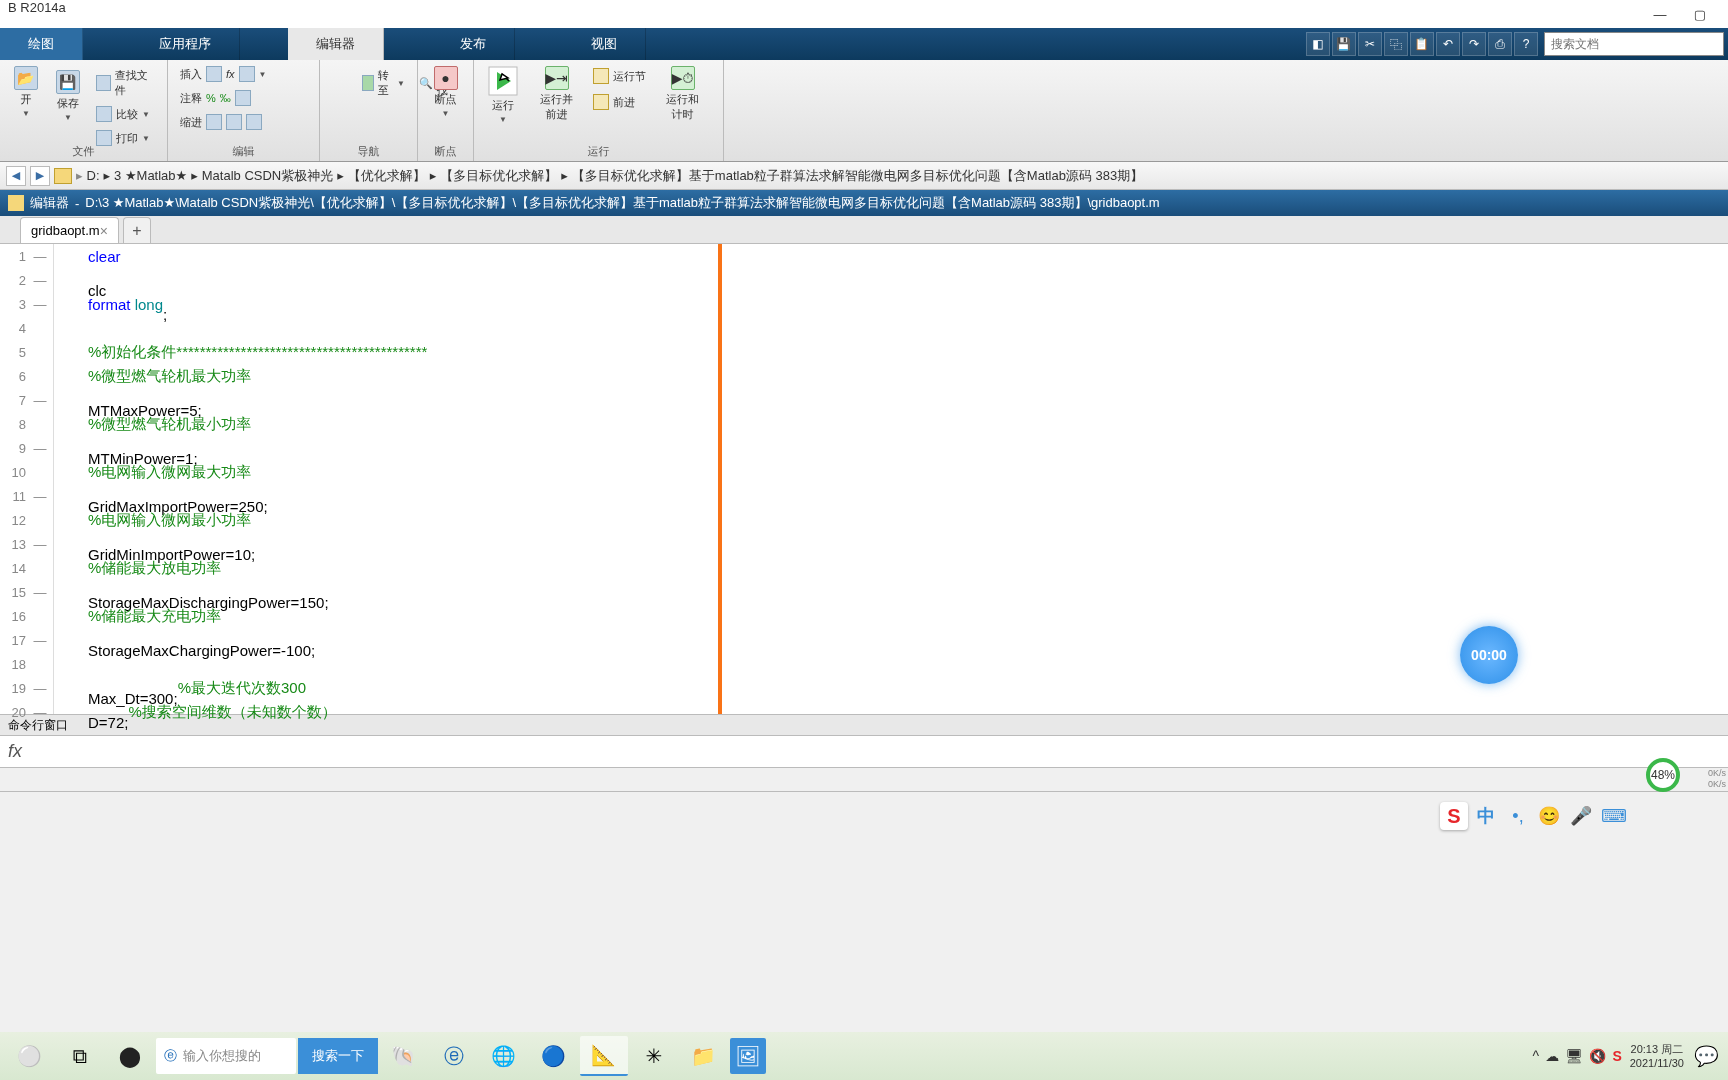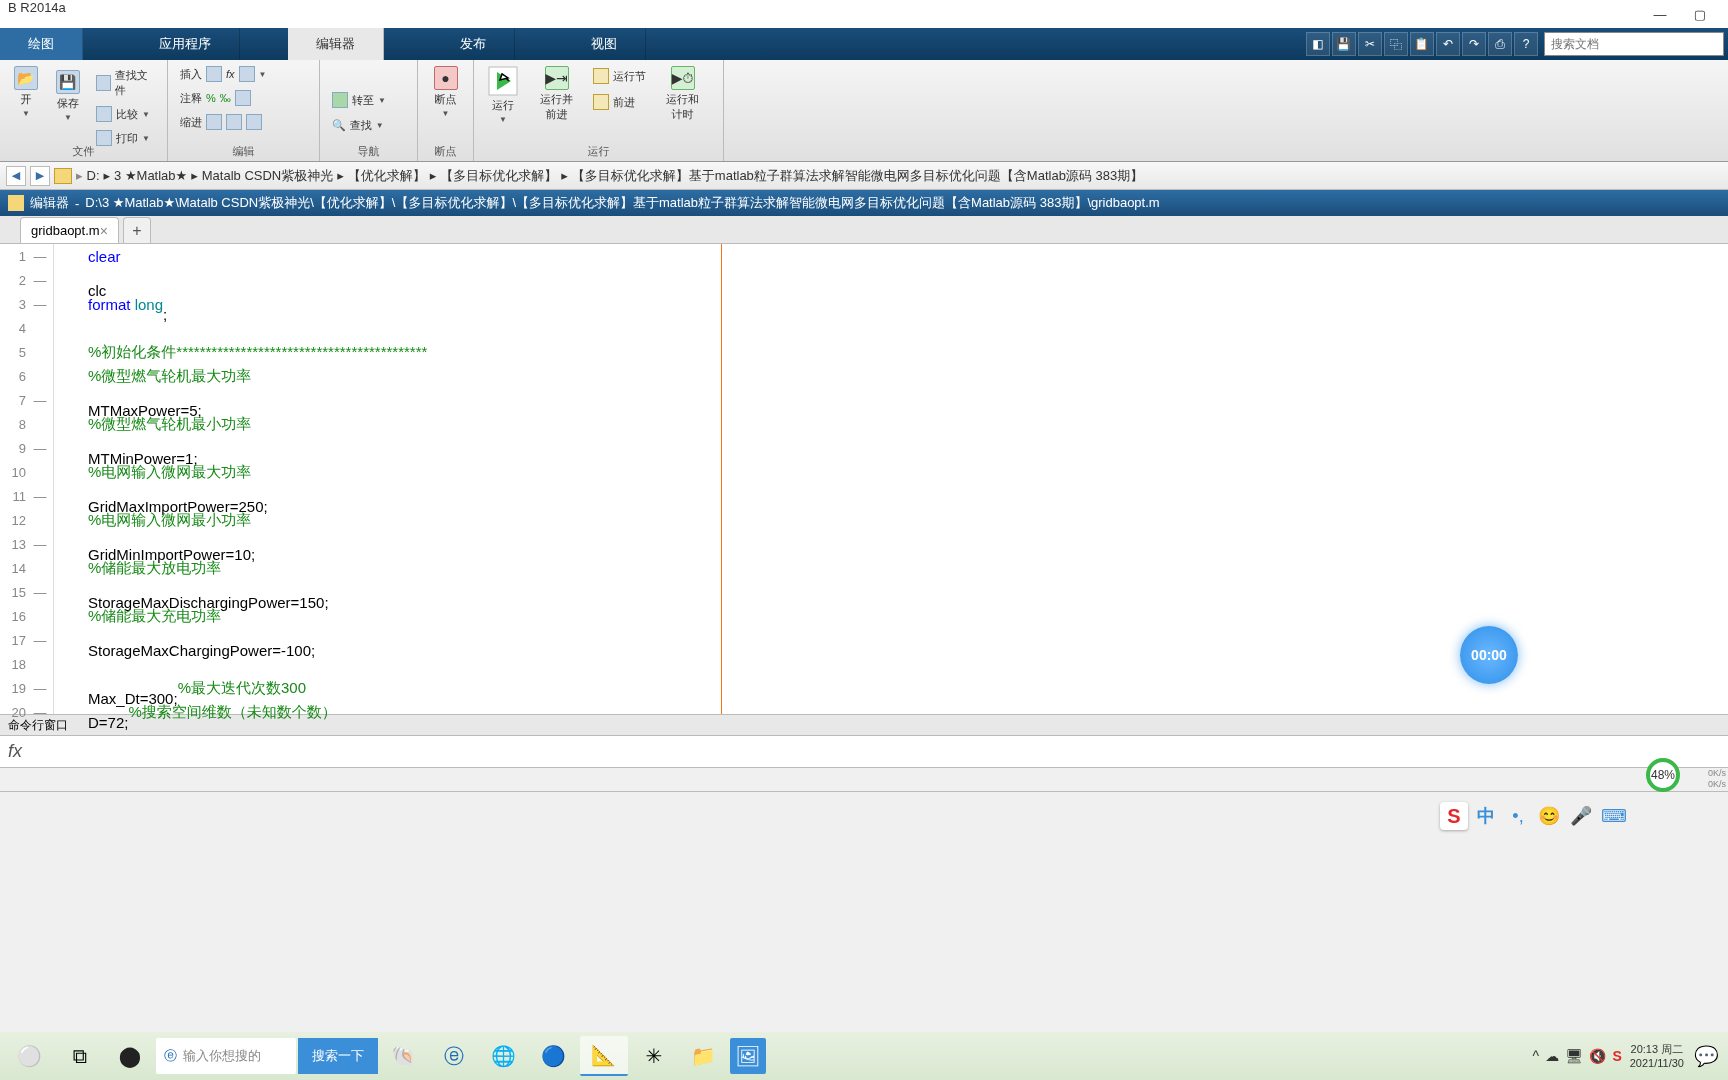--- a/index.html
+++ b/index.html
@@ -47,21 +47,21 @@
 .file-tab { height: 26px; background: #fff; border: 1px solid #bbb; border-bottom: none; padding: 0 10px; display: flex; align-items: center; font-size: 13px; border-radius: 4px 4px 0 0; }
 .file-tab .close { color: #888; font-size: 14px; cursor: pointer; }
 .add-tab { width: 28px; height: 26px; border: 1px solid #bbb; border-bottom: none; background: #f0f0f0; display: flex; align-items: center; justify-content: center; color: #555; margin-left: 4px; border-radius: 4px 4px 0 0; font-size: 16px; }
 
 
 .editor-area { display: flex; height: 470px; background: #fff; }
 .gutter { width: 54px; border-right: 1px solid #ddd; }
 .gutter-row { height: 24px; display: flex; align-items: center; font-size: 13px; font-family: Consolas, monospace; }
 .lineno { width: 30px; text-align: right; color: #888; padding-right: 4px; }
 .dash { width: 20px; text-align: center; color: #888; }
-.code-col { flex: 0 0 668px; border-right: 1px solid #f97316; padding-left: 34px; }
+.code-col { flex: 0 0 668px; border-right: 4px solid #f97316; padding-left: 34px; }
 .code-line { height: 24px; font-size: 15px; font-family: Consolas, monospace; white-space: pre; display: flex; align-items: center; }
 .k-blue { color: #0000ff; }
 .k-teal { color: #00888d; }
 .k-green { color: #178a17; }
 .k-black { color: #000; margin-top: 20px; }
 .right-panel { flex: 1; background: #fff; position: relative; }
 
 
 .timer-badge { position: absolute; right: 210px; top: 382px; width: 58px; height: 58px; border-radius: 50%; background: radial-gradient(#6bb8ff,#2d8fe8); box-shadow: 0 0 12px rgba(45,143,232,0.6); display: flex; align-items: center; justify-content: center; color: #fff; font-size: 14px; font-weight: bold; }
 
@@ -178,21 +178,21 @@
           <span>缩进</span> 
           <div class="tool-icon-sm"></div>
           <div class="tool-icon-sm"></div>
           <div class="tool-icon-sm"></div>
         </div>
     </div>
     <div class="tool-group-label">编辑</div>
   </div>
 
   <div class="tool-group" style="width:98px">
-    <div style="display:flex; flex-direction:column; gap:6px; align-items:flex-start; margin-top:2px">
+    <div style="display:flex; flex-direction:row; gap:6px; align-items:flex-start; margin-top:2px">
       <div class="tool-btn-sm" style="height:18px">
           <div class="tool-icon-sm" style="visibility:hidden"></div>
         </div>
       <div class="tool-btn-sm">
           <div class="tool-icon-sm" style="background:#a8d8a8"></div>
           <span>转至</span> 
           <span class="dropdown-arrow">▼</span>
         </div>
       <div class="tool-btn-sm">
           <span>🔍</span>

